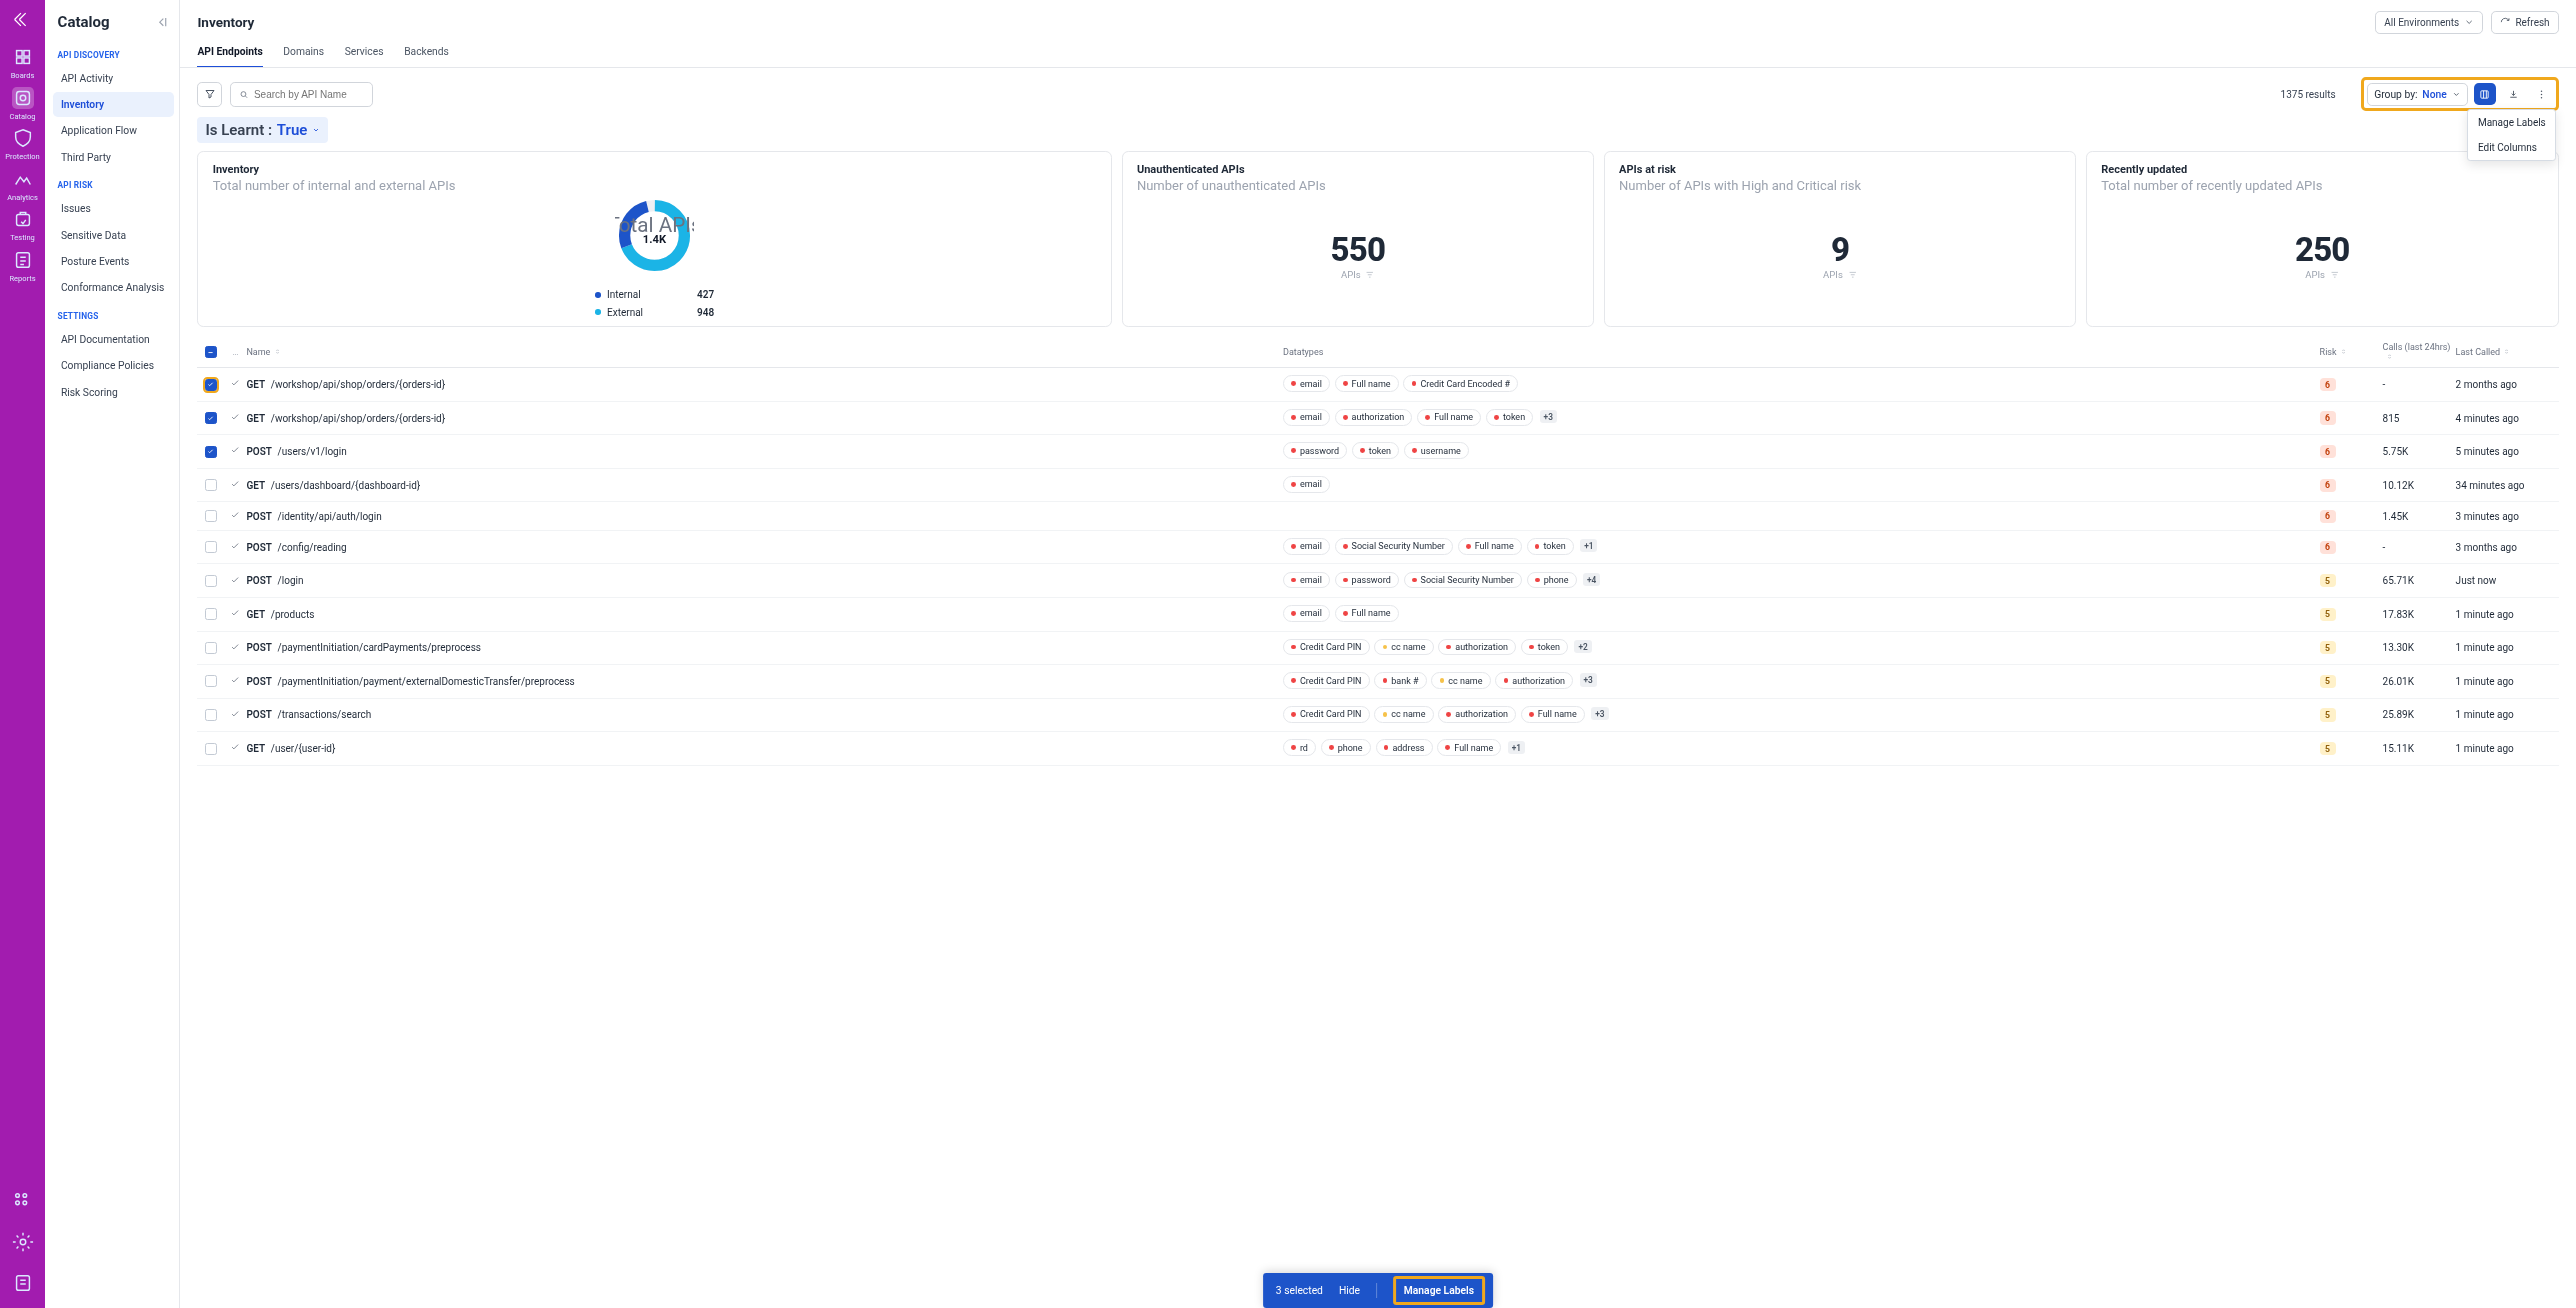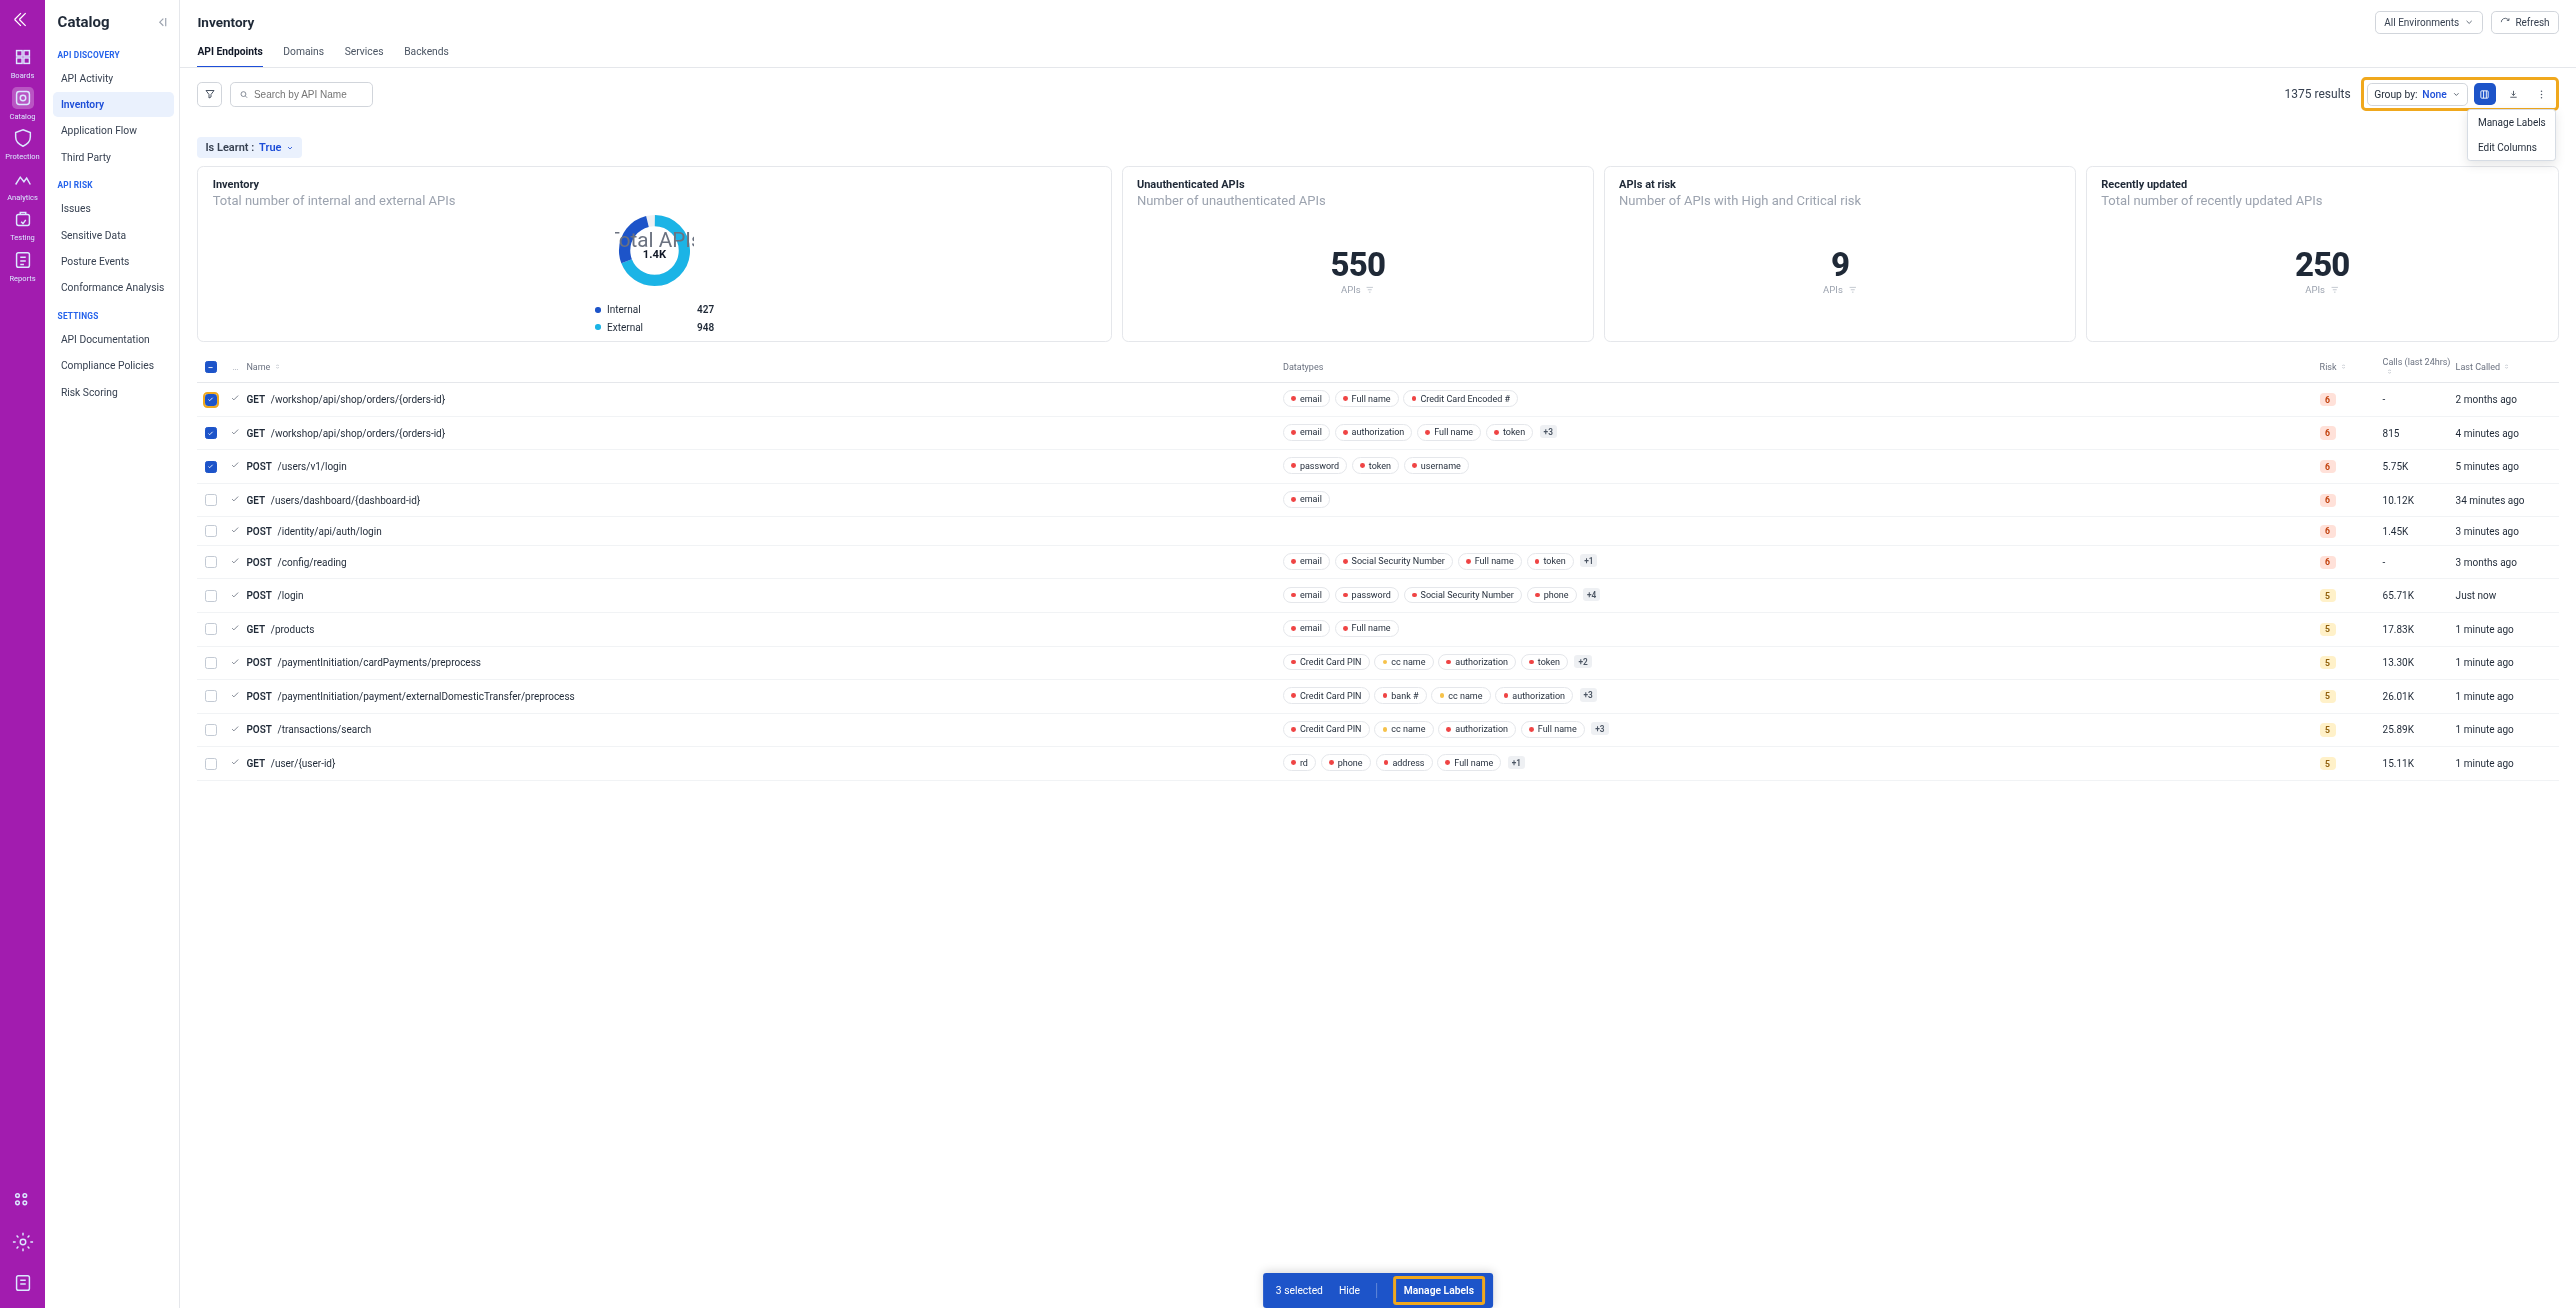--- a/index.html
+++ b/index.html
@@ -32,32 +32,32 @@
 .btn { border:0.8px solid #d1d5db; background:#fff; border-radius:4.8px; padding:4.8px 8px; display:inline-flex; align-items:center; gap:4.8px; cursor:pointer; font-size:10px; color:#374151;}
 .btn svg { width:10.3px; height:10.3px; stroke:#4b5563; fill:none; stroke-width:2;}
 .tabs { display:flex; gap:20.6px; padding:4.8px 17.4px 0 17.4px; border-bottom:0.8px solid #e5e7eb;}
 .tab { font-size:10.3px; padding:6.3px 0 8px; cursor:pointer; color:#4b5563; border-bottom:1.6px solid transparent;}
 .tab.active { color:#111827; font-weight:700; border-bottom-color:#1d4ed8;}
 .toolbar { display:flex; align-items:center; padding:9.5px 17.4px 6.3px; gap:8px;}
 .iconbtn { border:0.8px solid #d1d5db; border-radius:4.8px; width:25px; height:25px; display:flex; align-items:center; justify-content:center; cursor:pointer;}
 .search { border:0.8px solid #d1d5db; border-radius:4.8px; height:25px; display:flex; align-items:center; gap:4.8px; padding:0 8px; width:143px;}
 .search input { border:none; outline:none; font-size:10px; width:100%;}
 .spacer { flex:1;}
-.results-label { font-size:12px; color:#374151; margin-right:2px;text-align:right;}
+.results-label { font-size:10px; color:#374151; margin-right:17px;text-align:right;}
 .groupby { display:flex; align-items:center; gap:4.8px; border:0.8px solid #d1d5db; border-radius:4.8px; padding:4px 6.3px; cursor:pointer; position:relative;}
 .groupby .val { color:#1d4ed8; font-weight:500;}
 .sq { width:22px; height:22px; display:flex; align-items:center; justify-content:center; border-radius:4.8px; cursor:pointer;}
 .sq.primary { background:#1d54c9; }
 .sq.primary svg { stroke:#fff; }
 .toolbar-hi { border:3.2px solid #f0a81d; border-radius:4.8px; padding:2.4px 3.2px; display:flex; align-items:center; gap:6.3px; position:relative;}
 .menu-pop { position:absolute; top:28.5px; right:-0.8px; background:#fff; border:0.8px solid #d6dce4; border-radius:3.2px; min-width:89px; box-shadow:0 3.2px 11px rgba(0,0,0,.1); z-index:30;}
 .menu-pop div { padding:7.1px 9.5px; font-size:10px; cursor:pointer;}
 
 .chipbar { padding:0 17.4px 8px;}
-.chip { display:inline-flex; align-items:center; gap:4.8px; background:#eaf1fd; border-radius:4px; padding:4px 8px; font-size:11px; font-weight:600; color:#374151;margin-top:20px;}
+.chip { display:inline-flex; align-items:center; gap:4.8px; background:#eaf1fd; border-radius:4px; padding:4px 8px; font-size:15px; font-weight:600; color:#374151;}
 .chip .val { color:#1d4ed8;}
 .chip svg { width:8px;height:8px;stroke:#1d4ed8;fill:none;stroke-width:2.5;}
 
 
 .cards { display:flex; gap:9.5px; padding:0 17.4px 11px;}
 .card { flex:1; border:0.8px solid #e5e7eb; border-radius:6.3px; padding:11px 14.3px 8px; min-height:127px; display:flex; flex-direction:column;}
 .card.wide { flex:2;}
 .card h3 { font-size:11px; font-weight:700; margin-bottom:1.6px;}
 .card .sub { font-size:13px; color:#9ca3af;}
 .card-body { flex:1; display:flex; align-items:center; justify-content:center; flex-direction:column;}

